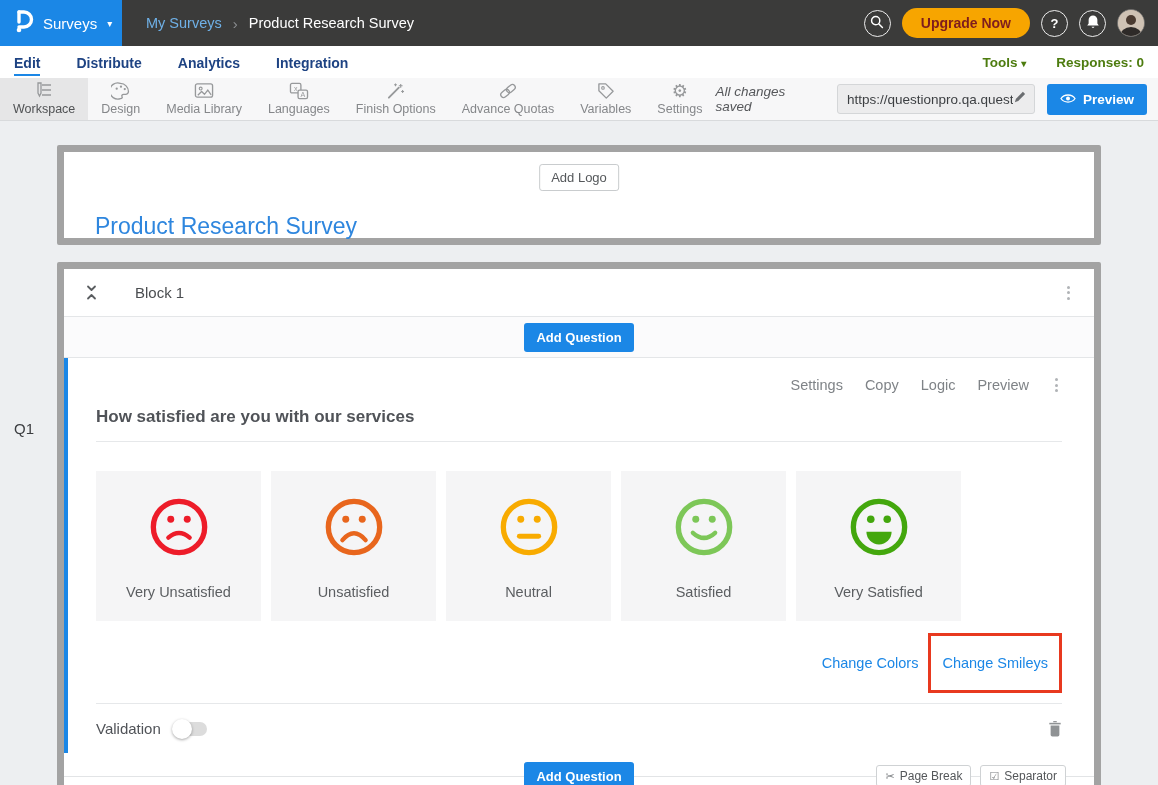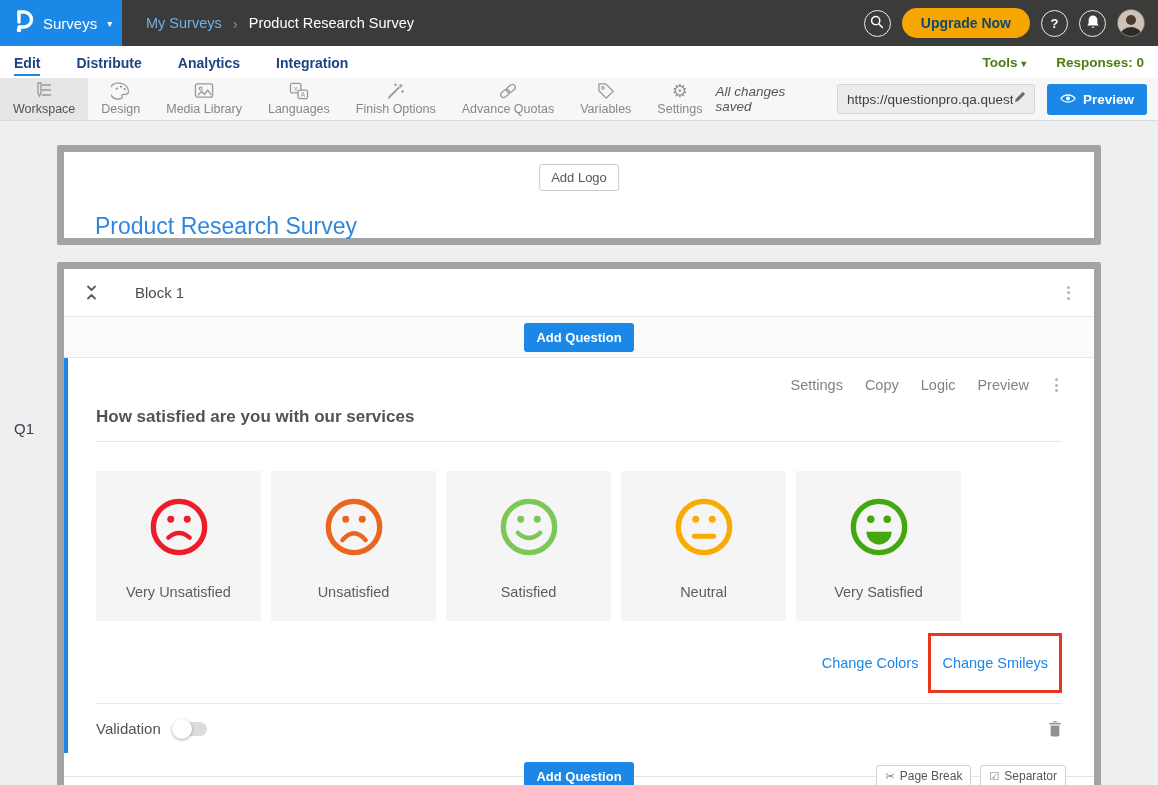--- a/index.html
+++ b/index.html
@@ -15,21 +15,21 @@
   .topbar { height:46px; background:#3b3b3a; display:flex; align-items:center; }
   .brand { width:122px; height:100%; background:#1b87e6; display:flex; align-items:center; padding:0 12px; gap:9px; cursor:pointer; }
   .brand-label { color:#fff; font-size:15px;text-align:right; }
   .brand-caret { color:#fff; font-size:10px; margin-left:1px; }
   .breadcrumb { display:flex; align-items:center; margin-left:24px; font-size:14.5px; }
   .crumb-parent { color:#6fb0e6; cursor:pointer; }
   .crumb-sep { color:#8a8d90; margin:0 11px; font-size:15px; }
   .crumb-current { color:#fff; }
   .topbar-right { margin-left:auto; display:flex; align-items:center; gap:11px; padding-right:13px; }
   .circle-btn { width:27px; height:27px; border-radius:50%; border:1.5px solid rgba(255,255,255,.9); display:flex; align-items:center; justify-content:center; color:#fff; cursor:pointer; background:transparent; font-size:13px; font-weight:bold; }
-  .upgrade-btn { height:30px; border:none; border-radius:15px; background:#f7a500; color:#0c4a6e; font-weight:bold; font-size:14px; padding:0 19px; cursor:pointer; font-family:inherit; }
+  .upgrade-btn { height:30px; border:none; border-radius:15px; background:#f7a500; color:#7f1d1d; font-weight:bold; font-size:14px; padding:0 19px; cursor:pointer; font-family:inherit; }
   .avatar { width:28px; height:28px; border-radius:50%; overflow:hidden; background:#b9a894; border:1px solid #6e6e6e; cursor:pointer; }
   
   .subnav { height:32px; background:#fff; display:flex; align-items:center; padding:0 14px; }
   .tab { position:relative; margin-right:36px; color:#1e4383; font-size:14px; font-weight:700; padding:7px 0 6px; cursor:pointer; }
   .tab.active::after { content:""; position:absolute; left:0; right:0; bottom:1px; height:2px; background:#1b87e6; }
   .subnav-right { margin-left:auto; display:flex; align-items:center; gap:30px; color:#4d7c0f; font-size:13.5px; font-weight:700; }
   .tools { cursor:pointer; }
   .tools .caret { font-size:10px; }
   
   .toolbar { height:43px; background:#f7f7f8; border-bottom:1px solid #d8dadc; display:flex; align-items:stretch; }
@@ -307,37 +307,37 @@
         </div>
         <div class="smiley-card" style="color: rgb(232, 102, 29);">
           <svg width="62" height="62" viewBox="0 0 64 64">
             <circle cx="32" cy="32" r="26.5" fill="none" stroke="currentColor" stroke-width="5.5"></circle>
             <circle cx="23.5" cy="24" r="3.6" fill="currentColor"></circle>
               <circle cx="40.5" cy="24" r="3.6" fill="currentColor"></circle>
             <path d="M20 45.5 Q32 31.5 44 45.5" fill="none" stroke="currentColor" stroke-width="4.5" stroke-linecap="round"></path>
           </svg>
           <span class="smiley-label">Unsatisfied</span>
         </div>
+        <div class="smiley-card" style="color: rgb(248, 171, 0);">
+          <svg width="62" height="62" viewBox="0 0 64 64">
+            <circle cx="32" cy="32" r="26.5" fill="none" stroke="currentColor" stroke-width="5.5"></circle>
+            <circle cx="23.5" cy="24" r="3.6" fill="currentColor"></circle>
+              <circle cx="40.5" cy="24" r="3.6" fill="currentColor"></circle>
+            <line x1="22" y1="41.5" x2="42" y2="41.5" stroke="currentColor" stroke-width="5" stroke-linecap="round"></line>
+          </svg>
+          <span class="smiley-label">Neutral</span>
+        </div>
         <div class="smiley-card" style="color: rgb(125, 199, 88);">
           <svg width="62" height="62" viewBox="0 0 64 64">
             <circle cx="32" cy="32" r="26.5" fill="none" stroke="currentColor" stroke-width="5.5"></circle>
             <circle cx="23.5" cy="24" r="3.6" fill="currentColor"></circle>
               <circle cx="40.5" cy="24" r="3.6" fill="currentColor"></circle>
             <path d="M20.5 38 Q32 48.5 43.5 38" fill="none" stroke="currentColor" stroke-width="4.5" stroke-linecap="round"></path>
           </svg>
           <span class="smiley-label">Satisfied</span>
-        </div>
-        <div class="smiley-card" style="color: rgb(248, 171, 0);">
-          <svg width="62" height="62" viewBox="0 0 64 64">
-            <circle cx="32" cy="32" r="26.5" fill="none" stroke="currentColor" stroke-width="5.5"></circle>
-            <circle cx="23.5" cy="24" r="3.6" fill="currentColor"></circle>
-              <circle cx="40.5" cy="24" r="3.6" fill="currentColor"></circle>
-            <line x1="22" y1="41.5" x2="42" y2="41.5" stroke="currentColor" stroke-width="5" stroke-linecap="round"></line>
-          </svg>
-          <span class="smiley-label">Neutral</span>
         </div>
         <div class="smiley-card" style="color: rgb(67, 167, 13);">
           <svg width="62" height="62" viewBox="0 0 64 64">
             <circle cx="32" cy="32" r="26.5" fill="none" stroke="currentColor" stroke-width="5.5"></circle>
             <circle cx="23.5" cy="24" r="3.9" fill="currentColor"></circle>
               <circle cx="40.5" cy="24" r="3.9" fill="currentColor"></circle>
             <path d="M19 37 H45 A13 13 0 0 1 19 37 Z" fill="currentColor"></path>
           </svg>
           <span class="smiley-label">Very Satisfied</span>
         </div>

